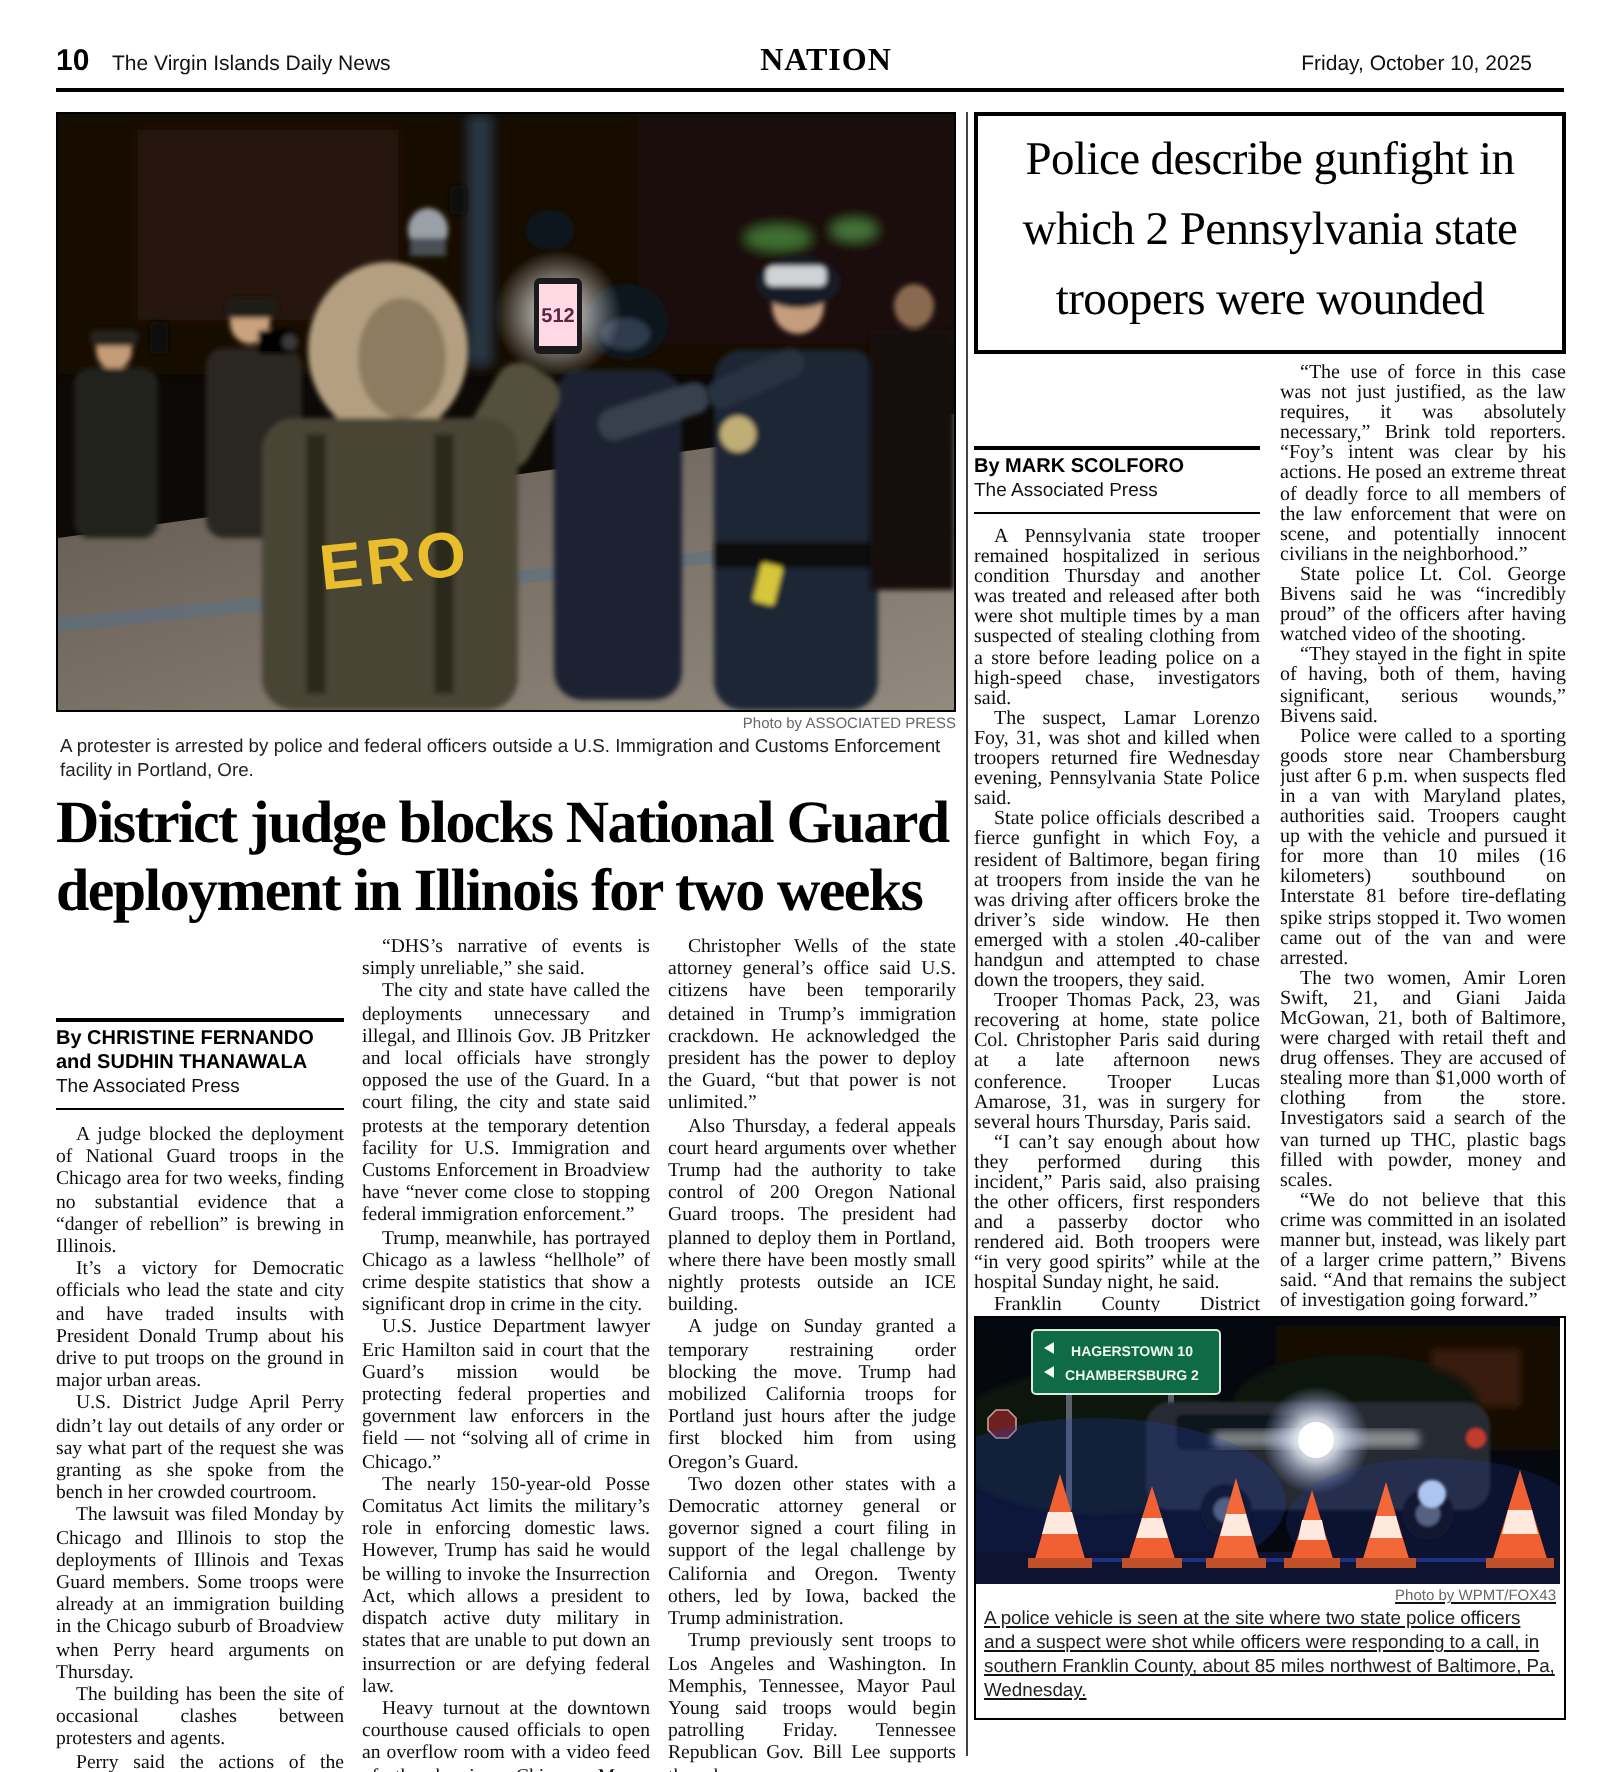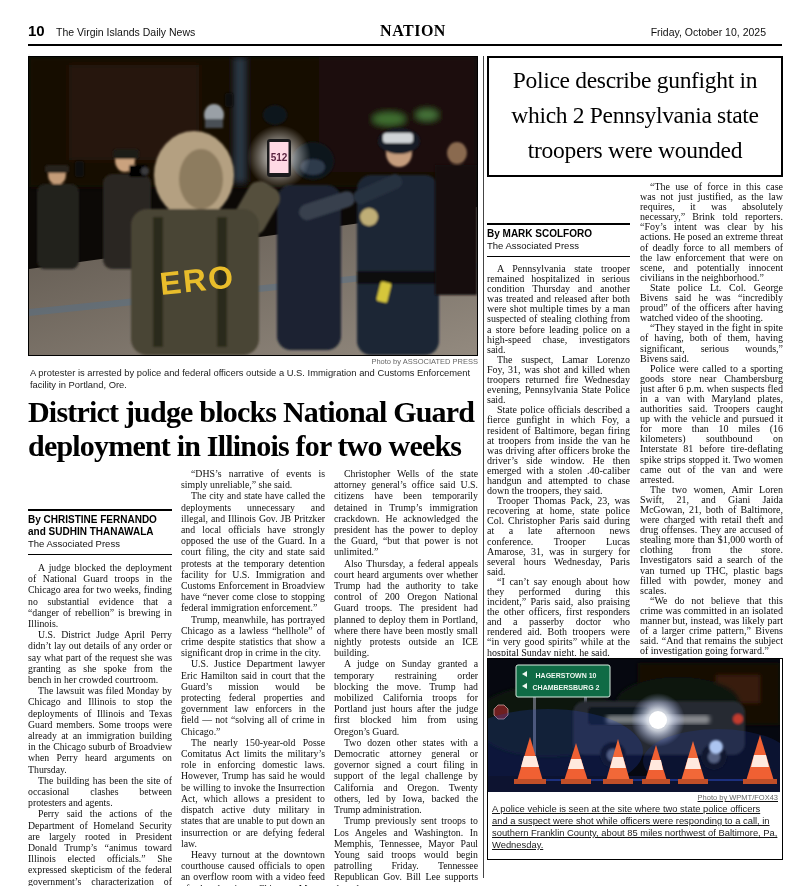--- a/index.html
+++ b/index.html
@@ -151,20 +151,21 @@
 
     <div id="lcols">
       <div class="col lbody">
         <div class="byline-block">
           <div class="byline-name">By CHRISTINE FERNANDO</div>
           <div class="byline-name">and SUDHIN THANAWALA</div>
           <div class="byline-org">The Associated Press</div>
         </div>
         <div>
             <p>A judge blocked the deployment of National Guard troops in the Chicago area for two weeks, finding no substantial evidence that a “danger of rebellion” is brewing in Illinois.</p>
+            <p>It’s a victory for Democratic officials who lead the state and city and have traded insults with President Donald Trump about his drive to put troops on the ground in major urban areas.</p>
             <p>U.S. District Judge April Perry didn’t lay out details of any order or say what part of the request she was granting as she spoke from the bench in her crowded courtroom.</p>
             <p>The lawsuit was filed Monday by Chicago and Illinois to stop the deployments of Illinois and Texas Guard members. Some troops were already at an immigration building in the Chicago suburb of Broadview when Perry heard arguments on Thursday.</p>
             <p>The building has been the site of occasional clashes between protesters and agents.</p>
             <p>Perry said the actions of the Department of Homeland Security are largely rooted in President Donald Trump’s “animus toward Illinois elected officials.” She expressed skepticism of the federal government’s characterization of protests in Broadview.</p>
           </div>
       </div>
       <div class="col lbody">
         <div>
             <p>“DHS’s narrative of events is simply unreliable,” she said.</p>
             <p>The city and state have called the deployments unnecessary and illegal, and Illinois Gov. JB Pritzker and local officials have strongly opposed the use of the Guard. In a court filing, the city and state said protests at the temporary detention facility for U.S. Immigration and Customs Enforcement in Broadview have “never come close to stopping federal immigration enforcement.”</p>
@@ -194,21 +195,21 @@
     <div id="rcols">
       <div class="rcol rbody">
         <div class="byline-block">
           <div class="byline-name">By MARK SCOLFORO</div>
           <div class="byline-org">The Associated Press</div>
         </div>
         <div>
             <p>A Pennsylvania state trooper remained hospitalized in serious condition Thursday and another was treated and released after both were shot multiple times by a man suspected of stealing clothing from a store before leading police on a high-speed chase, investigators said.</p>
             <p>The suspect, Lamar Lorenzo Foy, 31, was shot and killed when troopers returned fire Wednesday evening, Pennsylvania State Police said.</p>
             <p>State police officials described a fierce gunfight in which Foy, a resident of Baltimore, began firing at troopers from inside the van he was driving after officers broke the driver’s side window. He then emerged with a stolen .40-caliber handgun and attempted to chase down the troopers, they said.</p>
-            <p>Trooper Thomas Pack, 23, was recovering at home, state police Col. Christopher Paris said during at a late afternoon news conference. Trooper Lucas Amarose, 31, was in surgery for several hours Wednesday, Paris said.</p>
+            <p>Trooper Thomas Pack, 23, was recovering at home, state police Col. Christopher Paris said during at a late afternoon news conference. Trooper Lucas Amarose, 31, was in surgery for several hours Thursday, Paris said.</p>
             <p>“I can’t say enough about how they performed during this incident,” Paris said, also praising the other officers, first responders and a passerby doctor who rendered aid. Both troopers were “in very good spirits” while at the hospital Sunday night, he said.</p>
             <p>Franklin County District Attorney Ian M. Brink said at the news conference that the police shooting of Foy was justified.</p>
           </div>
       </div>
       <div class="rcol rbody">
         <div>
             <p>“The use of force in this case was not just justified, as the law requires, it was absolutely necessary,” Brink told reporters. “Foy’s intent was clear by his actions. He posed an extreme threat of deadly force to all members of the law enforcement that were on scene, and potentially innocent civilians in the neighborhood.”</p>
             <p>State police Lt. Col. George Bivens said he was “incredibly proud” of the officers after having watched video of the shooting.</p>
             <p>“They stayed in the fight in spite of having, both of them, having significant, serious wounds,” Bivens said.</p>
             <p>Police were called to a sporting goods store near Chambersburg just after 6 p.m. when suspects fled in a van with Maryland plates, authorities said. Troopers caught up with the vehicle and pursued it for more than 10 miles (16 kilometers) southbound on Interstate 81 before tire-deflating spike strips stopped it. Two women came out of the van and were arrested.</p>

